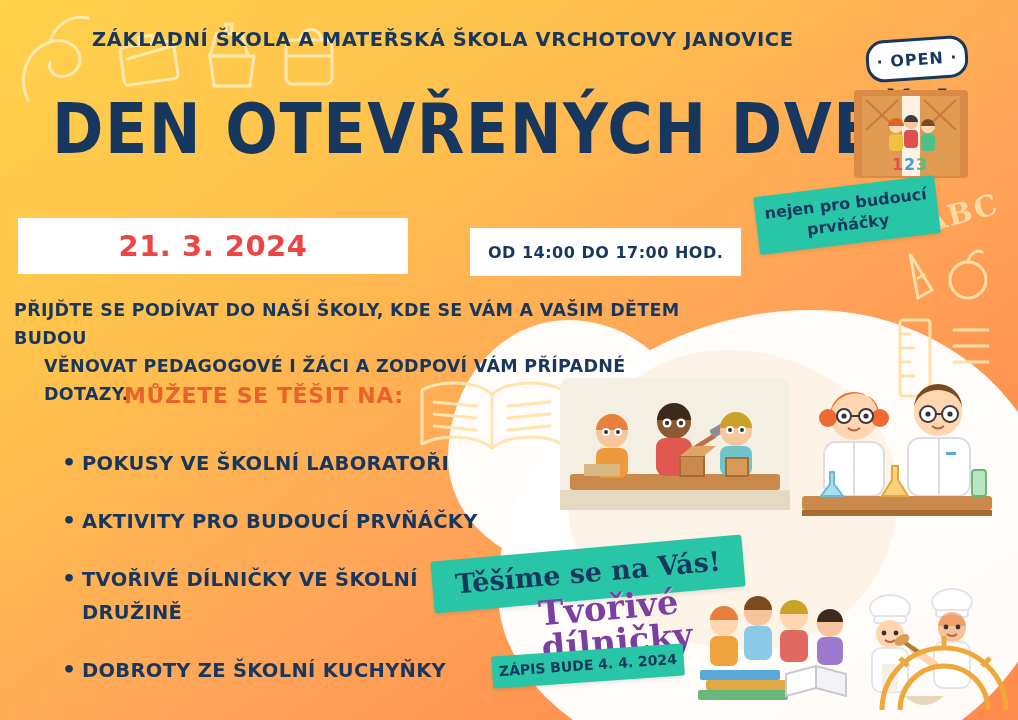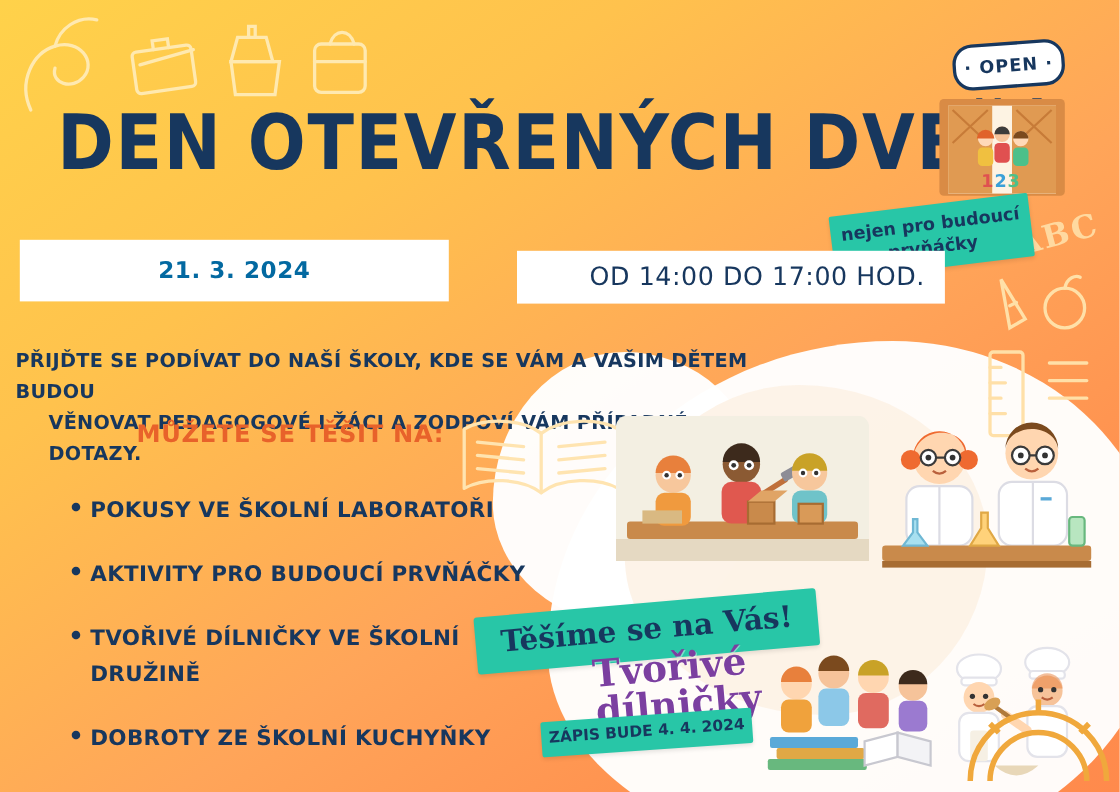--- a/index.html
+++ b/index.html
@@ -93,57 +93,55 @@
     top: 218px;
     width: 390px;
     height: 56px;
     background: #ffffff;
     display: flex;
     align-items: center;
     justify-content: center;
   }
   .date-box span {
     font-weight: bold;
-    font-size: 21px;
-    color: #0369a1;
+    font-size: 29px;
+    color: #ef4444;
     letter-spacing: 0.5px;
   }
 
   .time-box {
     position: absolute;
     left: 470px;
     top: 228px;
     height: 48px;
     padding: 0 18px;
     background: #ffffff;
     display: flex;
     align-items: center;
     justify-content: center;
   }
   .time-box span {
-    font-weight: normal;
-    font-size: 23px;
+    font-weight: bold;
+    font-size: 16px;
     color: #17375e;
     letter-spacing: 0.5px;
     text-transform: uppercase;
-    margin-left: 48px;
   }
 
   .intro {
     position: absolute;
     left: 14px;
     top: 296px;
     width: 700px;
     color: #17375e;
     font-weight: bold;
     font-size: 17.5px;
     line-height: 28px;
     letter-spacing: 0.3px;
     text-transform: uppercase;
-    margin-top: 19px;
   }
   .intro .l2 { padding-left: 30px; display: block; }
 
   .section-title {
     position: absolute;
     left: 100px;
     top: 383px;
     color: #e8622a;
     font-weight: bold;
     font-size: 22px;
@@ -342,20 +340,21 @@
       <path d="M26 16 l22 36 l-14 8 z"></path>
       <path d="M34 40 l6 -3"></path>
       <circle cx="84" cy="42" r="18"></circle>
       <path d="M84 24 c 2 -10, 10 -12, 14 -10"></path>
       <rect x="16" y="82" width="30" height="76" rx="3"></rect>
       <path d="M16 96 l10 0 M16 110 l14 0 M16 124 l10 0 M16 138 l14 0"></path>
       <path d="M70 92 l34 0 M70 108 l34 0 M70 124 l34 0"></path>
     </g>
   </svg>
 
+  <div class="headline-school">ZÁKLADNÍ ŠKOLA A MATEŘSKÁ ŠKOLA VRCHOTOVY JANOVICE</div>
   <div class="headline-main">DEN OTEVŘENÝCH DVEŘÍ</div>
 
   <div class="open-sign">
     <span>· OPEN ·</span>
   </div>
 
   <svg class="door" viewBox="0 0 150 100">
     <rect x="18" y="8" width="114" height="88" rx="4" fill="#d98b45"></rect>
     <rect x="26" y="14" width="98" height="80" fill="#fdf3e3"></rect>
     <path d="M26 14 h40 v80 h-40z" fill="#e09a52"></path>

